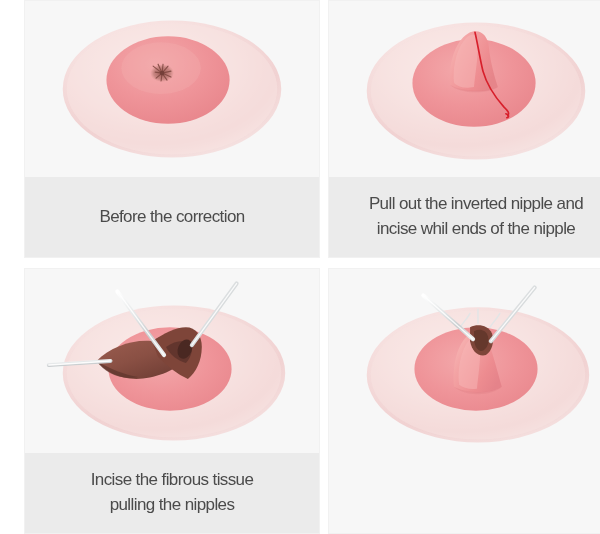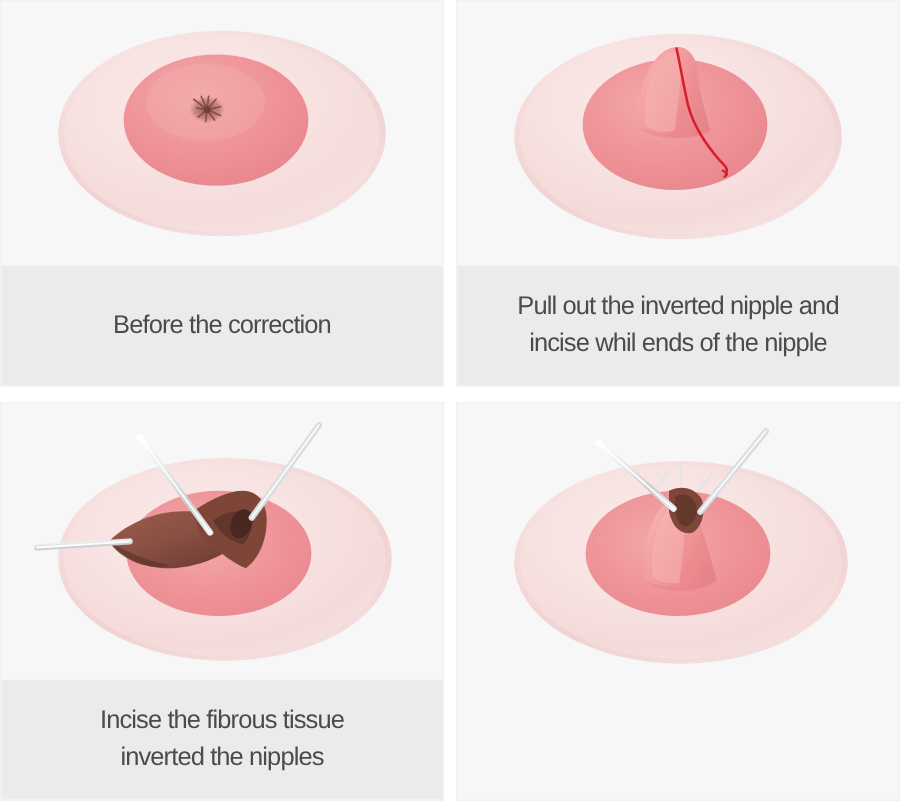--- a/index.html
+++ b/index.html
@@ -16,20 +16,21 @@
 
   .grid {
     width: 600px;
     height: 534px;
     display: grid;
     grid-template-columns: 296px 296px;
     grid-template-rows: 258px 266px;
     column-gap: 8px;
     row-gap: 10px;
     box-sizing: border-box;
+    padding-left: 24px;
   }
 
   .panel {
     display: flex;
     flex-direction: column;
     background: #f7f7f7;
     border: 1px solid #f1f1f1;
     box-sizing: border-box;
     overflow: hidden;
   }
@@ -215,21 +216,21 @@
         <path d="M93 22 L140 86" stroke="#ffffff" stroke-width="1.3" stroke-linecap="round" fill="none" opacity="0.85"></path>
 
         <g stroke="url(#p3instr)" stroke-width="4.2" stroke-linecap="round" fill="none">
           <path d="M213 14 L168 76"></path>
         </g>
         <path d="M213 14 L168 76" stroke="#ffffff" stroke-width="1.3" stroke-linecap="round" fill="none" opacity="0.85"></path>
       </svg>
     </div>
     <div class="caption">
       <span class="caption-text">Incise the fibrous tissue
-inverted the nipples</span>
+pulling the nipples</span>
     </div>
   </div>
 
   <div class="panel row2">
     <div class="art">
       <svg viewBox="0 0 296 184" preserveAspectRatio="xMidYMid meet">
         <defs>
           <radialGradient id="p4outer" cx="42%" cy="36%" r="72%">
             <stop offset="0%" stop-color="#fdf1f0"></stop>
             <stop offset="45%" stop-color="#f7e2e1"></stop>

